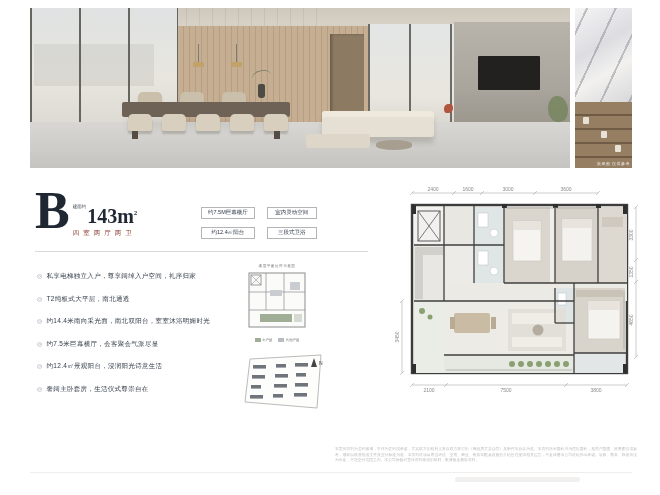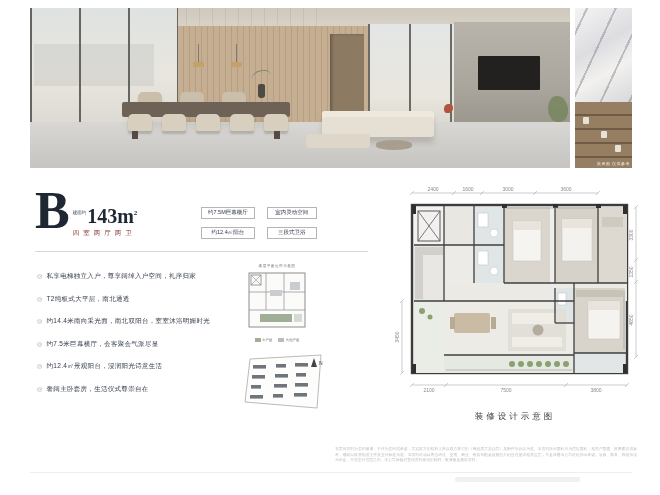--- a/index.html
+++ b/index.html
@@ -57,21 +57,21 @@
      linear-gradient(150deg,#f4f4f4 0%,#dddde1 40%,#f2f1ef 65%,#d6d6d9 100%);}
   .ps-shelves{position:absolute;left:0;bottom:0;width:100%;height:66px;background:#957e62;
     background-image:repeating-linear-gradient(180deg,rgba(0,0,0,0) 0 12px,#6f5b45 12px 14px);}
   .ps-obj{position:absolute;width:6px;height:7px;background:#e8e2d6;border-radius:1px;}
   .ps-caption{position:absolute;right:2px;bottom:2px;font-size:4px;color:rgba(255,255,255,.85);letter-spacing:.5px;}
 
   
   .unit-block{position:absolute;left:35px;top:188px;display:flex;align-items:flex-start;}
   .unit-letter{font-family:"Liberation Serif","DejaVu Serif",serif;font-weight:bold;font-size:52px;line-height:46px;color:var(--accent_dark,#1f2733);}
   .unit-right{margin-left:3px;margin-top:16px;}
-  .unit-area{display:flex;align-items:center;color:var(--accent_dark,#1f2733);}
+  .unit-area{display:flex;align-items:flex-start;color:var(--accent_dark,#1f2733);}
   .unit-area .lbl{font-size:4.5px;margin-right:1px;margin-bottom:3px;color:#3a4450;}
   .unit-area .val{font-family:"Liberation Serif","DejaVu Serif",serif;font-size:20px;line-height:18px;font-weight:bold;}
   .unit-area sup{font-size:7px;}
   .unit-layout{margin-top:4px;font-size:6.5px;letter-spacing:4px;color:var(--accent_red,#8a3a2e);}
 
   
   .tags{position:absolute;left:201px;top:207px;display:grid;grid-template-columns:auto auto;column-gap:12px;row-gap:8px;}
   .tag{border:1px solid #b5b5b5;padding:1px 6px 2px;font-size:5.5px;color:#2c3644;text-align:center;min-width:36px;background:#fff;}
 
   .divider{position:absolute;left:35px;top:251px;width:333px;height:1px;background:#d8d8d8;}
@@ -379,19 +379,18 @@
       <line x1="172" y1="204" x2="176" y2="200"></line>
         <line x1="233" y1="204" x2="237" y2="200"></line>
     </g>
     <g font-size="5" fill="#8a8a8a" text-anchor="middle">
       <text x="37" y="209">2100</text>
       <text x="114" y="209">7500</text>
       <text x="204" y="209">3800</text>
     </g>
   </svg>
 
-  <div class="fp-caption">装修设计示意图</div>
 
   <div class="footer-line"></div>
   <div class="footer-blob"></div>
   <div class="disclaimer">本宣传资料为要约邀请，不作为要约或承诺，买卖双方的权利义务以双方签订的《商品房买卖合同》及附件等协议为准。本资料所示面积均为建筑面积，相关户型图、效果图仅供参考，最终以政府批准文件及交付标准为准。本资料对项目周边环境、交通、商业、教育等配套设施的介绍旨在提供相关信息，不意味着本公司对此作出承诺。装修、家具、陈设等仅为示意，不在交付范围之内。本公司保留对宣传资料修改的权利，敬请留意最新资料。</div>
 
 </div>
 
 </body></html>

